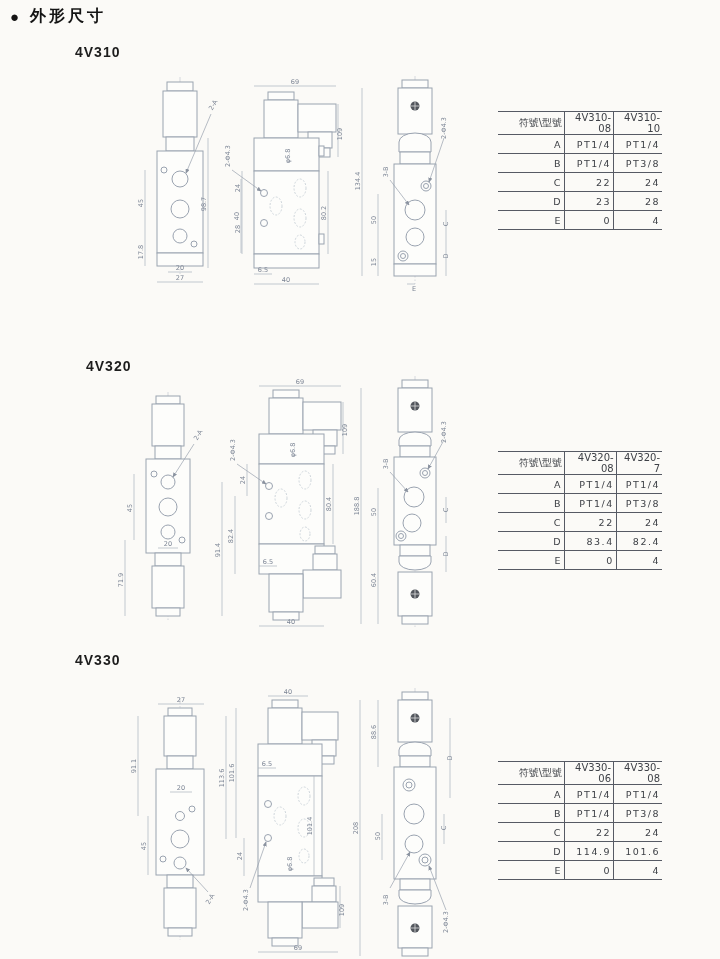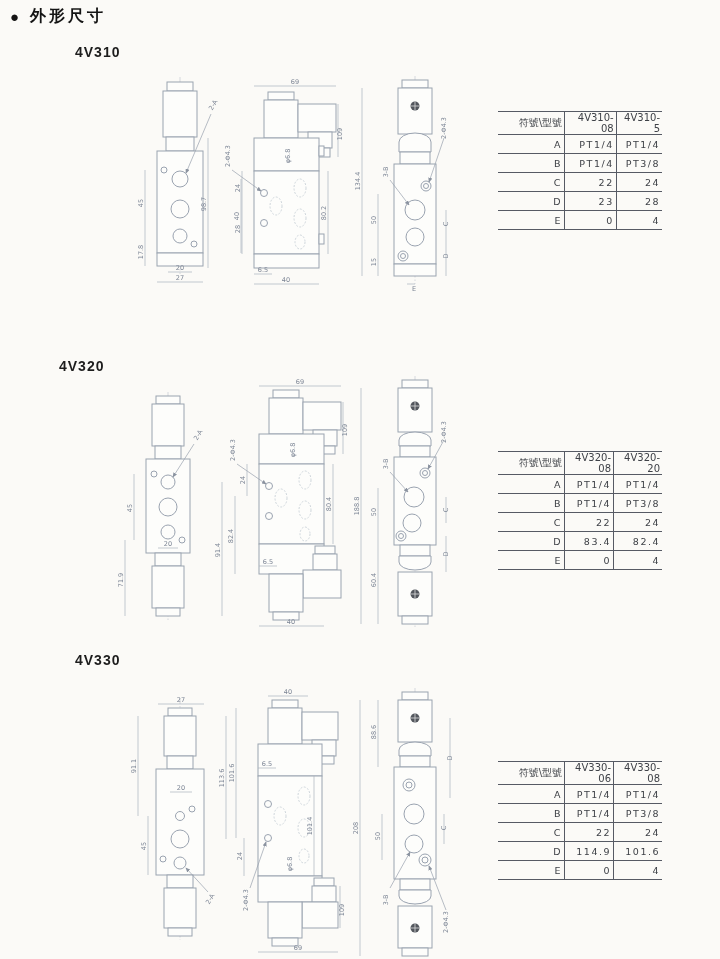--- a/index.html
+++ b/index.html
@@ -147,21 +147,21 @@
     <text class="dt" x="96" y="180" text-anchor="middle" transform="rotate(-90 96 180)">D</text>
     <line class="dim" x1="55" y1="208" x2="63" y2="208"></line>
     <text class="dt" x="62" y="215" text-anchor="middle">E</text>
   </svg>
 
   <table class="dims" style="left:498px;top:111px">
     <tbody>
         <tr>
       <th>符號\型號</th>
       <th>4V310-08</th>
-      <th>4V310-5</th>
+      <th>4V310-10</th>
     </tr>
     <tr>
           <td>A</td>
           <td>PT1/4</td>
           <td>PT1/4</td>
         </tr>
     <tr>
           <td>B</td>
           <td>PT1/4</td>
           <td>PT3/8</td>
@@ -177,21 +177,21 @@
           <td>28</td>
         </tr>
     <tr>
           <td>E</td>
           <td>0</td>
           <td>4</td>
         </tr>
   </tbody>
     </table>
 
-  <div class="model" style="left:59px;top:358px">4V320</div>
+  <div class="model" style="left:86px;top:358px">4V320</div>
 
   <svg class="v" style="left:120px;top:392px" width="115" height="232" viewBox="0 0 115 232">
     <line class="cl" x1="48" y1="0" x2="48" y2="230"></line>
     <rect class="ln" x="36" y="4" width="24" height="8" fill="url(#hh)"></rect>
     <rect class="ln" x="32" y="12" width="32" height="42"></rect>
     <rect class="ln" x="35" y="54" width="26" height="13"></rect>
     <rect class="ln" x="26" y="67" width="44" height="94"></rect>
     <circle class="ln2" cx="48" cy="90" r="7"></circle>
       <circle class="ln2" cx="34" cy="82" r="3"></circle>
     <circle class="ln2" cx="48" cy="115" r="9"></circle>
@@ -288,21 +288,21 @@
     <text class="dt" x="96" y="134" text-anchor="middle" transform="rotate(-90 96 134)">C</text>
     <line class="dim" x1="94" y1="160" x2="94" y2="196"></line>
     <text class="dt" x="96" y="178" text-anchor="middle" transform="rotate(-90 96 178)">D</text>
   </svg>
 
   <table class="dims" style="left:498px;top:451px">
     <tbody>
         <tr>
       <th>符號\型號</th>
       <th>4V320-08</th>
-      <th>4V320-20</th>
+      <th>4V320-7</th>
     </tr>
     <tr>
           <td>A</td>
           <td>PT1/4</td>
           <td>PT1/4</td>
         </tr>
     <tr>
           <td>B</td>
           <td>PT1/4</td>
           <td>PT3/8</td>

